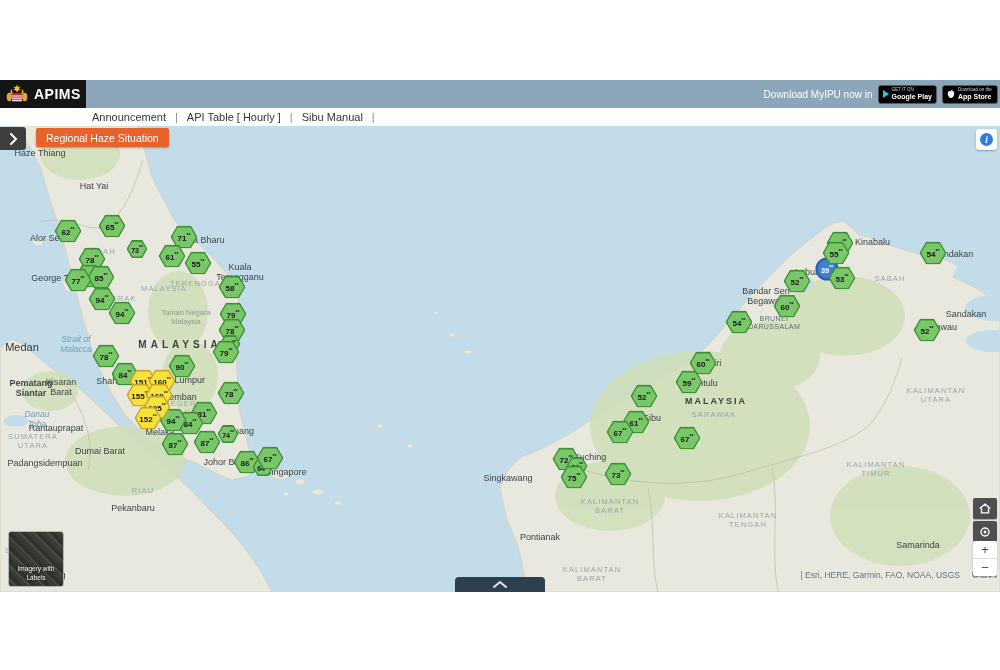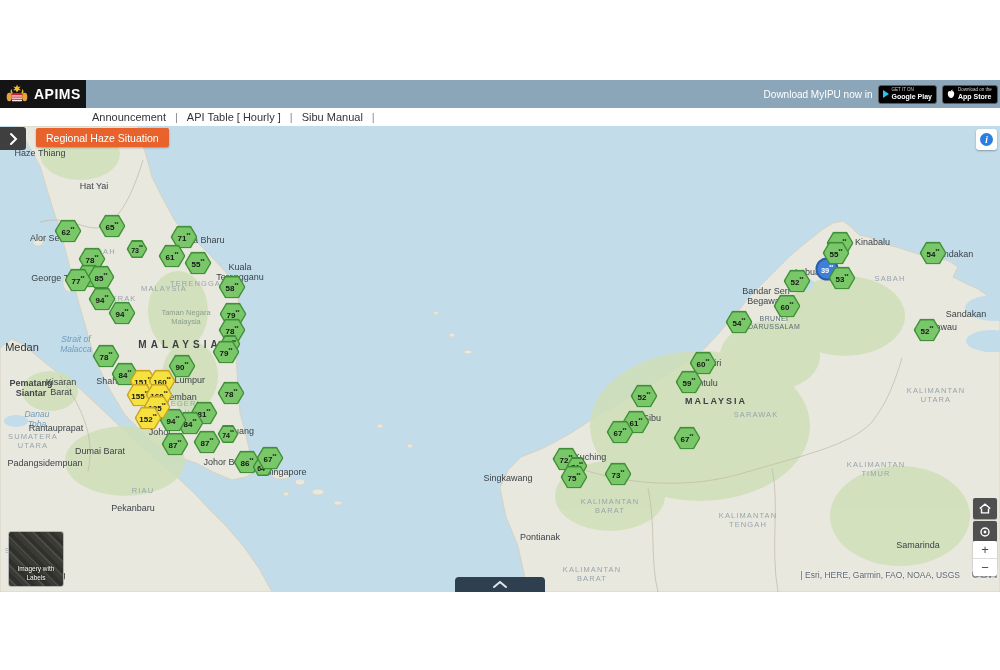--- a/index.html
+++ b/index.html
@@ -214,21 +214,21 @@
         <span class="lbl region" style="left: 164px; top: 163px;">MALAYSIA</span>
         <span class="lbl region" style="left: 202px; top: 158px;">TERENGGANU</span>
         <span class="lbl park" style="left: 186px; top: 192px;">Taman Negara
 Malaysia</span>
         <span class="lbl country" style="left: 180px; top: 219px;">MALAYSIA</span>
         <span class="lbl city" style="left: 177px; top: 254px;">Kuala Lumpur</span>
         <span class="lbl city" style="left: 118px; top: 255px;">Shah Alam</span>
         <span class="lbl city" style="left: 176px; top: 271px;">Seremban</span>
         <span class="lbl region" style="left: 182px; top: 283px;">NEGERI
 SEMBILAN</span>
-        <span class="lbl city" style="left: 160px; top: 306px;">Johor</span>
+        <span class="lbl city" style="left: 160px; top: 306px;">Melaka</span>
         <span class="lbl city" style="left: 240px; top: 305px;">Kluang</span>
         <span class="lbl city" style="left: 228px; top: 336px;">Johor Bahru</span>
         <span class="lbl city" style="left: 286px; top: 346px;">Singapore</span>
         <span class="lbl city" style="left: 100px; top: 325px;">Dumai Barat</span>
         <span class="lbl city-lg" style="left: 22px; top: 221px;">Medan</span>
         <span class="lbl water" style="left: 76px; top: 219px;">Strait of
 Malacca</span>
         <span class="lbl city" style="left: 31px; top: 262px; font-weight: bold;">Pematang
 Siantar</span>
         <span class="lbl city" style="left: 61px; top: 261px;">Kisaran
@@ -255,21 +255,21 @@
         <span class="lbl region" style="left: 876px; top: 344px;">KALIMANTAN
 TIMUR</span>
         <span class="lbl region" style="left: 936px; top: 270px;">KALIMANTAN
 UTARA</span>
         <span class="lbl city" style="left: 918px; top: 419px;">Samarinda</span>
         <span class="lbl city" style="left: 590px; top: 331px;">Kuching</span>
         <span class="lbl city" style="left: 652px; top: 292px;">Sibu</span>
         <span class="lbl city" style="left: 704px; top: 257px;">Bintulu</span>
         <span class="lbl city" style="left: 714px; top: 237px;">Miri</span>
         <span class="lbl country-sm" style="left: 716px; top: 275px;">MALAYSIA</span>
-        <span class="lbl region" style="left: 714px; top: 289px; margin-left: 42px;">SARAWAK</span>
+        <span class="lbl region" style="left: 714px; top: 289px;">SARAWAK</span>
         <span class="lbl region" style="left: 890px; top: 153px;">SABAH</span>
         <span class="lbl city" style="left: 862px; top: 116px;">Kota Kinabalu</span>
         <span class="lbl city" style="left: 953px; top: 128px;">Sandakan</span>
         <span class="lbl city" style="left: 966px; top: 188px;">Sandakan</span>
         <span class="lbl city" style="left: 944px; top: 201px;">Tawau</span>
         <span class="lbl city" style="left: 810px; top: 146px;">Labuan</span>
         <span class="lbl city" style="left: 766px; top: 170px;">Bandar Seri
 Begawan</span>
         <span class="lbl region-dk" style="left: 774px; top: 197px;">BRUNEI
 DARUSSALAM</span>

